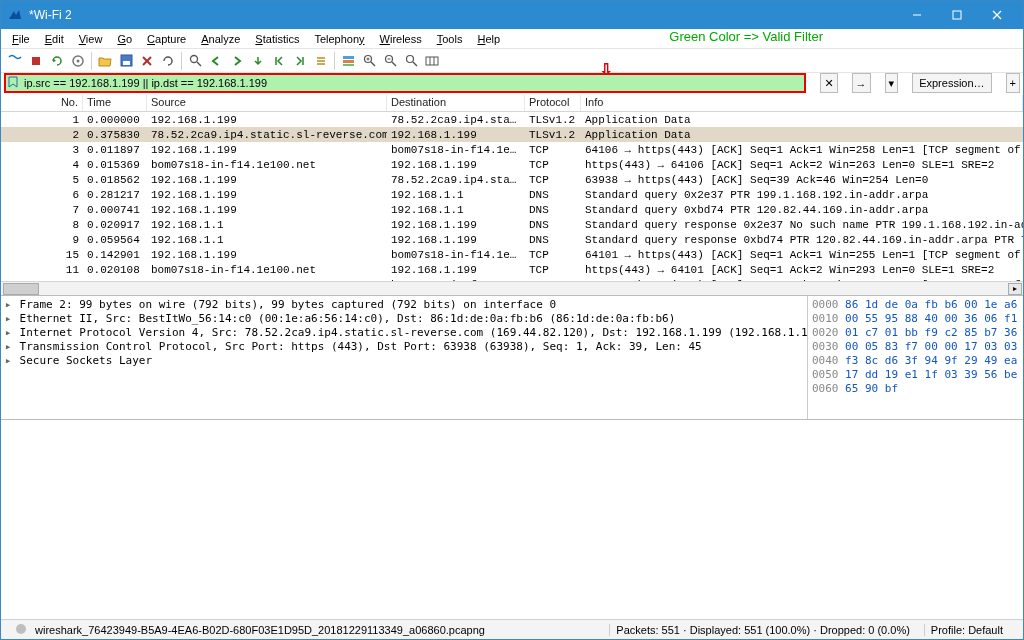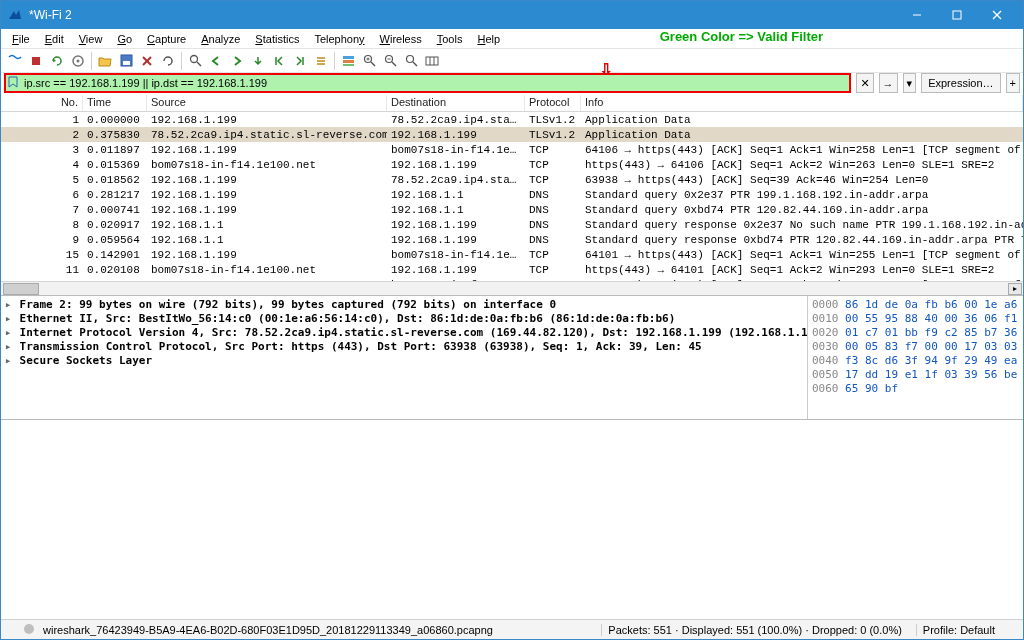--- a/index.html
+++ b/index.html
@@ -7,28 +7,28 @@
   
   .titlebar { background: #2c8ad0; color: #fff; height: 28px; display: flex; align-items: center; padding: 13px 6px; }
   .titlebar .appicon { width: 16px; height: 16px; margin-right: 6px; display: flex; align-items: center; justify-content: center; }
   .titlebar .title { flex: 1; font-size: 12px; }
   .titlebar .wbtn { width: 40px; height: 28px; display: flex; align-items: center; justify-content: center; }
   .titlebar .wbtn.close { background: transparent; }
   
   .menubar { background: #fff; border-bottom: 1px solid #e5e5e5; height: 20px; display: flex; align-items: center; padding: 0 4px; gap: 1px; position: relative; }
   .menubar .mi { padding: 1px 7px; cursor: default; }
   .menubar .mi u { text-decoration: underline; }
-  .menubar .annot { position: absolute; right: 200px; top: 0; color: #0a0; font-weight: bold; font-size: 13px; }
+  .menubar .annot { position: absolute; right: 200px; top: 0; color: #0a0; font-weight: normal; font-size: 13px; }
   
   .toolbar { height: 24px; background: #fff; border-bottom: 1px solid #e5e5e5; display: flex; align-items: center; padding: 0 4px; gap: 1px; position: relative; }
   .tbtn { width: 20px; height: 20px; display: flex; align-items: center; justify-content: center; border: 1px solid transparent; border-radius: 2px; }
   .tsep { width: 1px; height: 18px; background: #d0d0d0; margin: 0 2px; }
   .arrow-down { position: absolute; right: 410px; top: 11px; color: #d00; font-size: 16px; font-weight: bold; }
   
-  .filterbar { height: 22px; display: flex; align-items: stretch; padding: 0 3px 2px 3px; gap: 5px; }
+  .filterbar { height: 22px; display: flex; align-items: stretch; padding: 0 3px 2px 3px; gap: 14px; }
   .filterbar .fbox { flex: 1; border: 2px solid #e00; background: #aef2ae; display: flex; align-items: center; padding: 0 18px 0 4px; position: relative; }
   .filterbar .fbox .bm { position: absolute; left: 2px; width: 12px; }
   .filterbar .fbox input { border: none; background: transparent; font-size: 11px; width: 100%; padding-left: 14px; outline: none; }
   .filterbar .eb { display:flex;align-items:center;justify-content:center;padding:0 3px;border:1px solid #bbb;background:#f4f4f4;font-size:11px;}
   .filterbar .expr { padding: 0 6px; }
   
   .plist { flex: 1; display: flex; flex-direction: column; border-bottom: 1px solid #bbb; min-height: 0; }
   .phead { display: flex; background: #fff; border-bottom: 1px solid #d5d5d5; height: 17px; font-size: 11px; color: #222; }
   .phead > div { padding: 1px 4px; border-right: 1px solid #e8e8e8; overflow: hidden; white-space: nowrap; }
   .pbody { flex: 1; overflow: hidden; font-family: Consolas, "Courier New", monospace; font-size: 11px; }
@@ -40,28 +40,28 @@
   .c-src { width: 240px; }
   .c-dst { width: 138px; }
   .c-proto { width: 56px; }
   .c-info { flex: 1; }
   .sbar { height: 14px; background: #f2f2f2; border-top: 1px solid #d5d5d5; display:flex; }
   .sbar .thumb { width: 36px; height: 12px; background: #cfcfcf; border:1px solid #aaa; margin:1px 0 0 2px;}
   .sbar .rbtn { width:14px;height:12px;margin:1px 1px 0 auto;background:#e8e8e8;border:1px solid #aaa;display:flex;align-items:center;justify-content:center;font-size:8px;}
   
   .midrow { height: 124px; display: flex; border-bottom: 1px solid #bbb; }
   .detail { flex: 1; overflow: hidden; font-family: Consolas, monospace; font-size: 11px; padding: 2px 2px; }
-  .detail .dr { white-space: nowrap; height: 14px; font-weight: bold; }
+  .detail .dr { white-space: nowrap; height: 14px; }
   .detail .tg { display:inline-block;width:10px;text-align:center;color:#666;}
   .hexpane { width: 216px; border-left: 1px solid #ccc; font-family: Consolas, monospace; font-size: 11px; overflow: hidden; padding: 2px 4px; color: #1256c0; }
   .hexpane .hr { white-space: nowrap; height: 14px; }
   .hexpane .off { color: #888; }
   .spacer { flex: 1; background: #fff; }
   
-  .statusbar { height: 20px; background: #f4f4f4; border-top: 1px solid #d0d0d0; display: flex; align-items: center; font-size: 11px; padding: 0 22px; gap: 8px; }
+  .statusbar { height: 20px; background: #f4f4f4; border-top: 1px solid #d0d0d0; display: flex; align-items: center; font-size: 11px; padding: 0 14px; gap: 8px; }
   .statusbar .sseg { padding: 0 6px; border-left: 1px solid #ccc; }
   .statusbar .sseg:first-child{border-left:none;}
   .statusbar .cap { flex:1; overflow:hidden; white-space:nowrap;}
 </style>
 </head>
 <body>
 
 <div class="titlebar">
   <span class="appicon">
     <svg width="14" height="14" viewBox="0 0 14 14">

